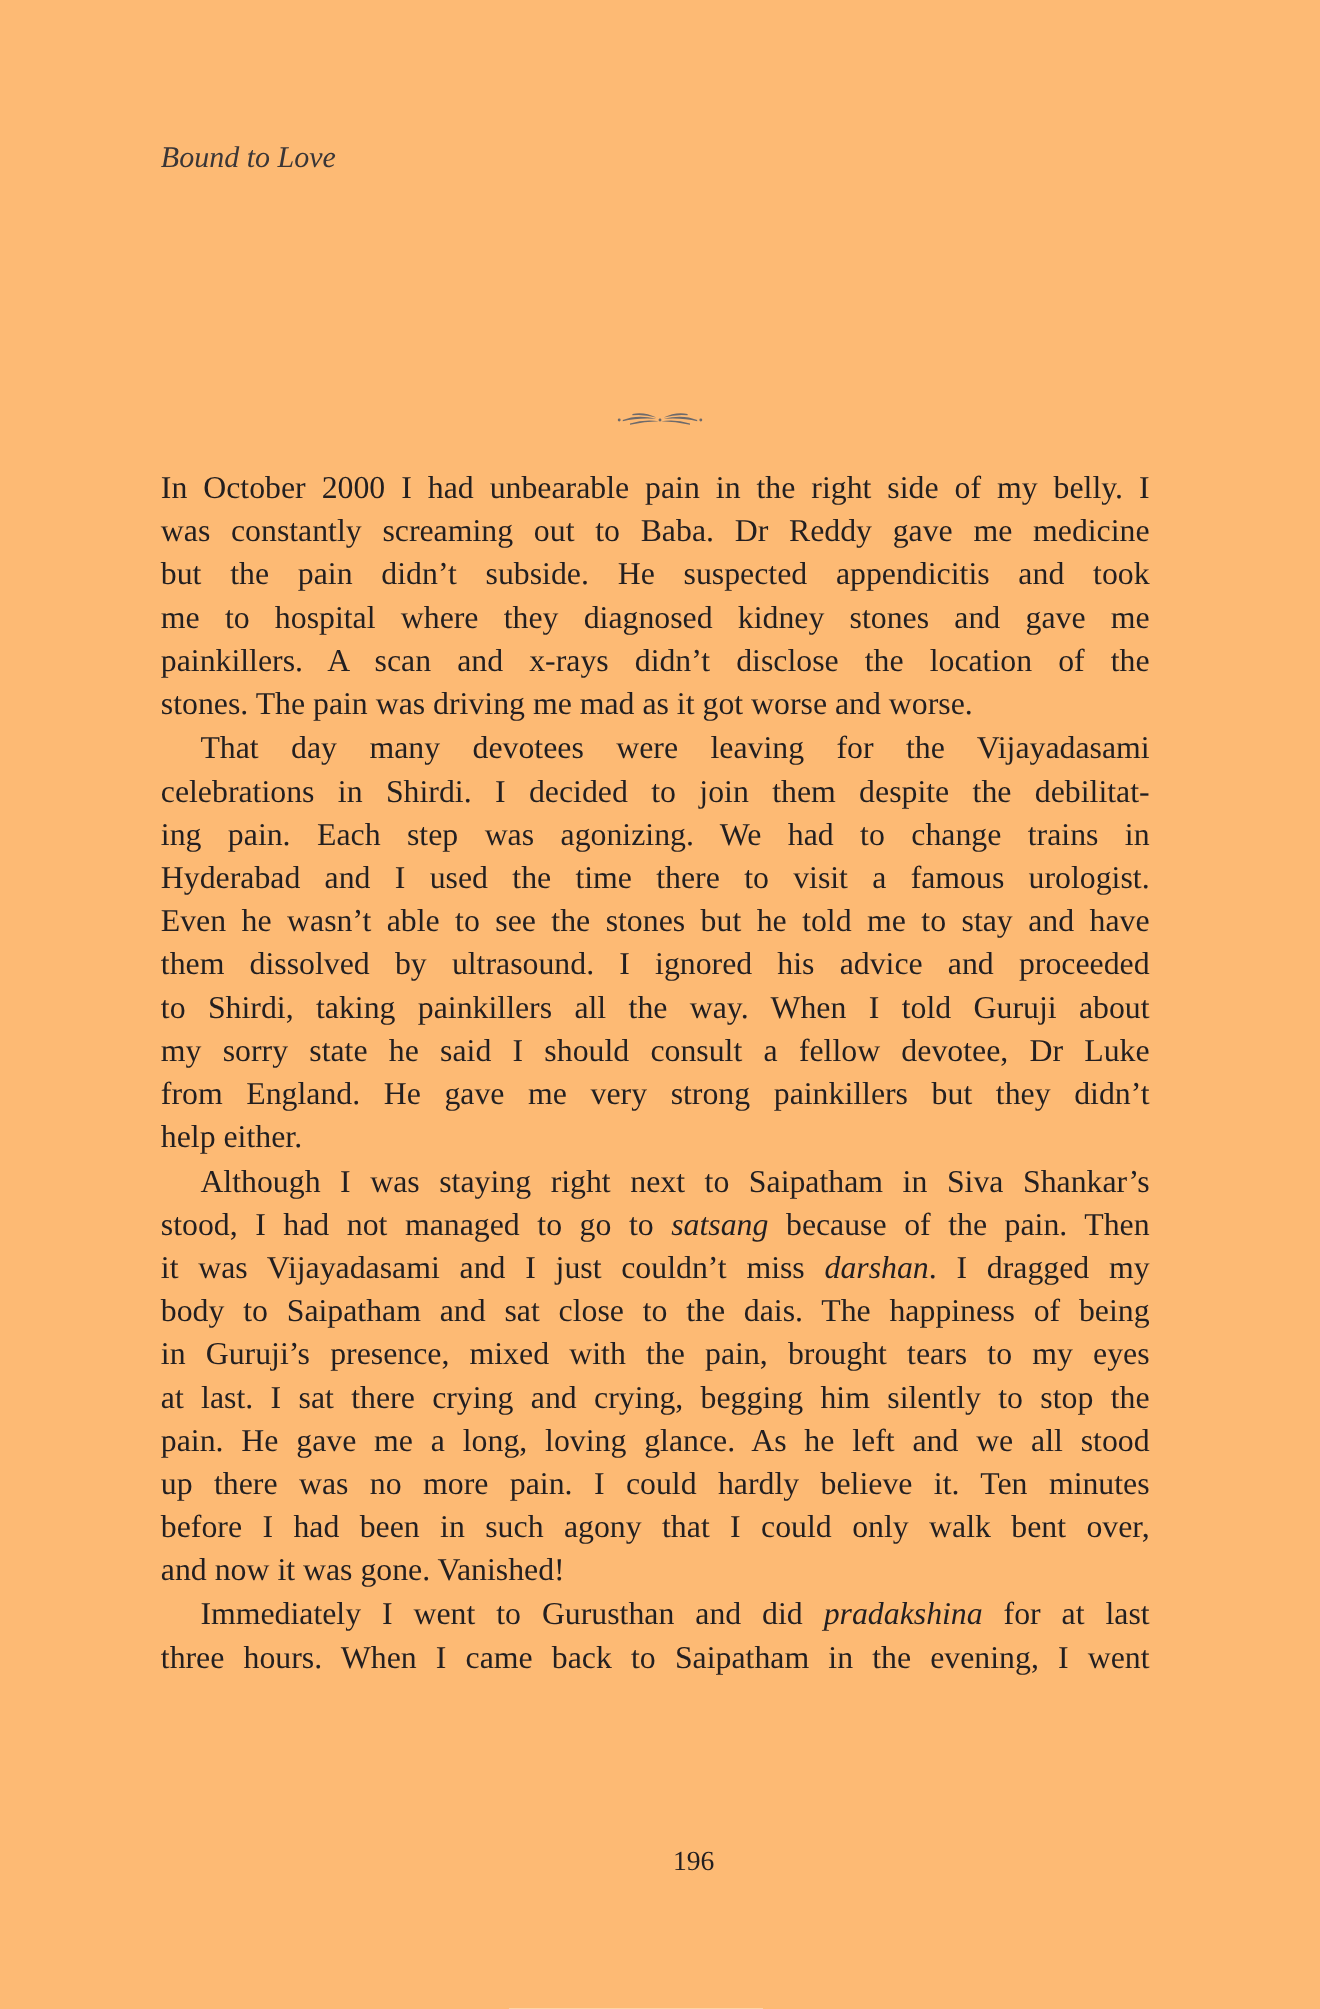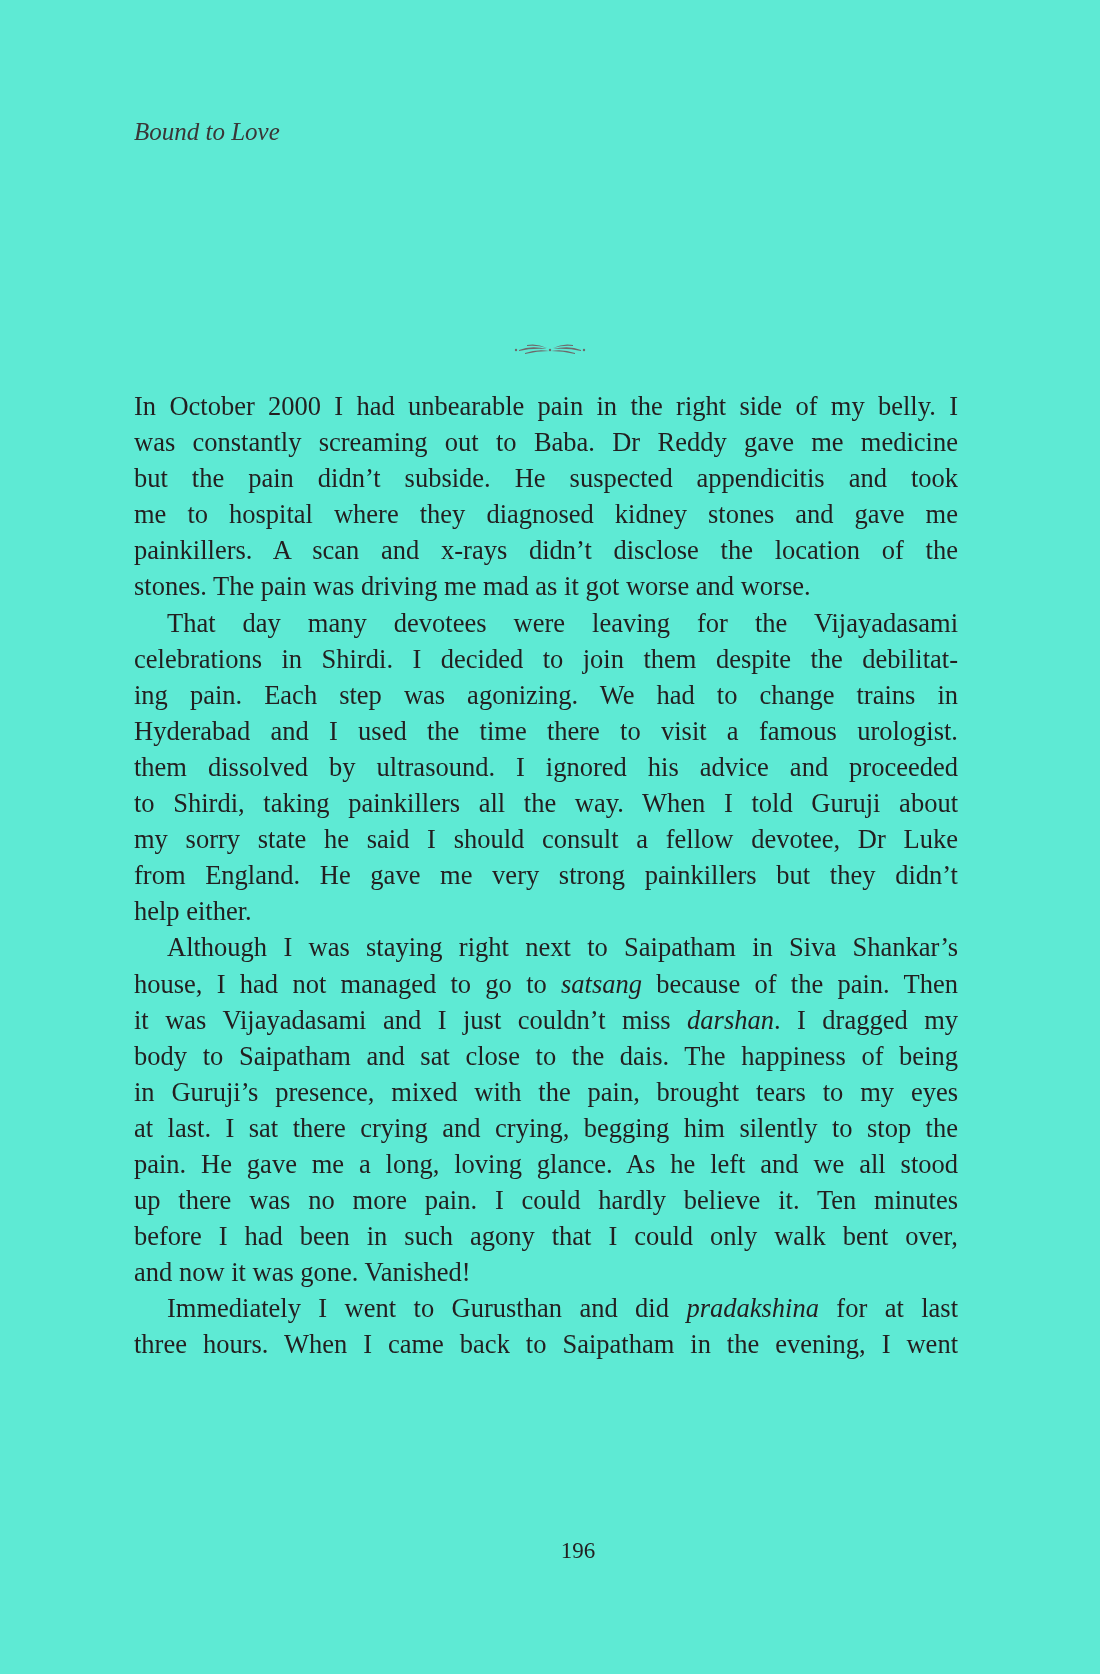--- a/index.html
+++ b/index.html
@@ -1,17 +1,17 @@
 <!DOCTYPE html>
 <html><head>
 <meta charset="utf-8">
 <style>
   html, body { margin: 0; padding: 0; background: #ffffff; }
   body { width: 1100px; height: 1674px; position: relative; overflow: hidden; }
-  .page { position: absolute; left: 0; top: 0; width: 1100px; height: 1674px; background: #5eead4; color: #231f20; font-family: "Liberation Serif", "DejaVu Serif", serif; }
+  .page { position: absolute; left: 0; top: 0; width: 1100px; height: 1674px; background: #fdba74; color: #231f20; font-family: "Liberation Serif", "DejaVu Serif", serif; }
   .running-head { position: absolute; left: 134px; top: 118px; font-size: 25px; font-style: italic; color: #3a3637; }
   .body-text { position: absolute; left: 134px; width: 824px; font-size: 26.5px; }
   .line { display: block; height: 36.1px; line-height: 36.1px; white-space: nowrap; text-align: justify; text-align-last: justify; }
   .line.last { text-align-last: left; }
   .line.indent { text-indent: 33px; }
   .ornament { position: absolute; left: 513px; top: 340px; width: 74px; height: 16px; }
   .page-number { position: absolute; left: 0; width: 1100px; top: 1538px; text-align: center; font-size: 23px; color: #231f20; margin-left: 28px; }
   em { font-style: italic; }
 </style>
 </head>
@@ -40,27 +40,28 @@
     <span class="line">In October 2000 I had unbearable pain in the right side of my belly. I</span>
     <span class="line">was constantly screaming out to Baba. Dr Reddy gave me medicine</span>
     <span class="line">but the pain didn’t subside. He suspected appendicitis and took</span>
     <span class="line">me to hospital where they diagnosed kidney stones and gave me</span>
     <span class="line">painkillers. A scan and x-rays didn’t disclose the location of the</span>
     <span class="line last">stones. The pain was driving me mad as it got worse and worse.</span>
     <span class="line indent">That day many devotees were leaving for the Vijayadasami</span>
     <span class="line">celebrations in Shirdi. I decided to join them despite the debilitat-</span>
     <span class="line">ing pain. Each step was agonizing. We had to change trains in</span>
     <span class="line">Hyderabad and I used the time there to visit a famous urologist.</span>
+    <span class="line">Even he wasn’t able to see the stones but he told me to stay and have</span>
     <span class="line">them dissolved by ultrasound. I ignored his advice and proceeded</span>
     <span class="line">to Shirdi, taking painkillers all the way. When I told Guruji about</span>
     <span class="line">my sorry state he said I should consult a fellow devotee, Dr Luke</span>
     <span class="line">from England. He gave me very strong painkillers but they didn’t</span>
     <span class="line last">help either.</span>
     <span class="line indent">Although I was staying right next to Saipatham in Siva Shankar’s</span>
-    <span class="line"><span>house, I had not managed to go to </span><em>satsang</em><span> because of the pain. Then</span></span>
+    <span class="line"><span>stood, I had not managed to go to </span><em>satsang</em><span> because of the pain. Then</span></span>
     <span class="line"><span>it was Vijayadasami and I just couldn’t miss </span><em>darshan</em><span>. I dragged my</span></span>
     <span class="line">body to Saipatham and sat close to the dais. The happiness of being</span>
     <span class="line">in Guruji’s presence, mixed with the pain, brought tears to my eyes</span>
     <span class="line">at last. I sat there crying and crying, begging him silently to stop the</span>
     <span class="line">pain. He gave me a long, loving glance. As he left and we all stood</span>
     <span class="line">up there was no more pain. I could hardly believe it. Ten minutes</span>
     <span class="line">before I had been in such agony that I could only walk bent over,</span>
     <span class="line last">and now it was gone. Vanished!</span>
     <span class="line indent"><span>Immediately I went to Gurusthan and did </span><em>pradakshina</em><span> for at last</span></span>
     <span class="line">three hours. When I came back to Saipatham in the evening, I went</span>

